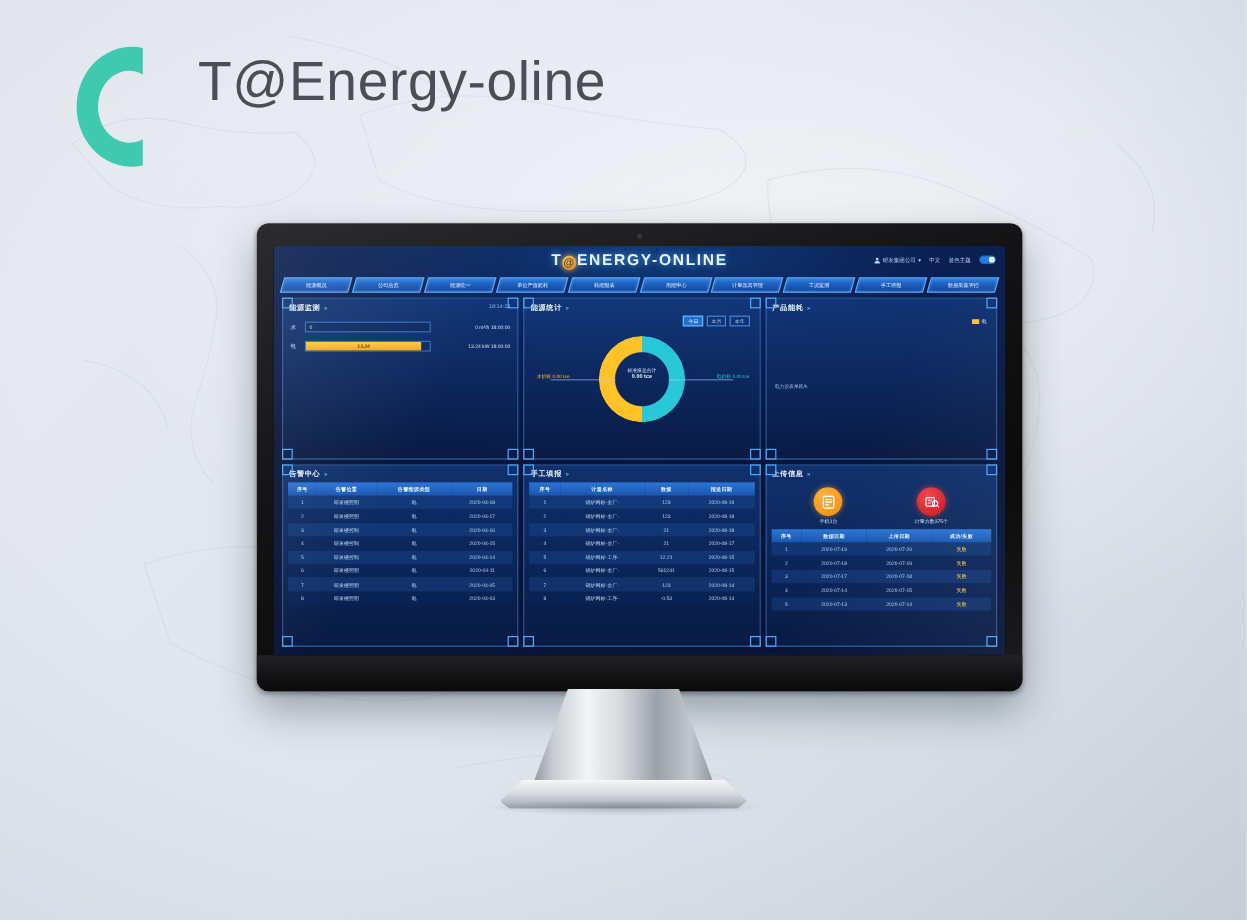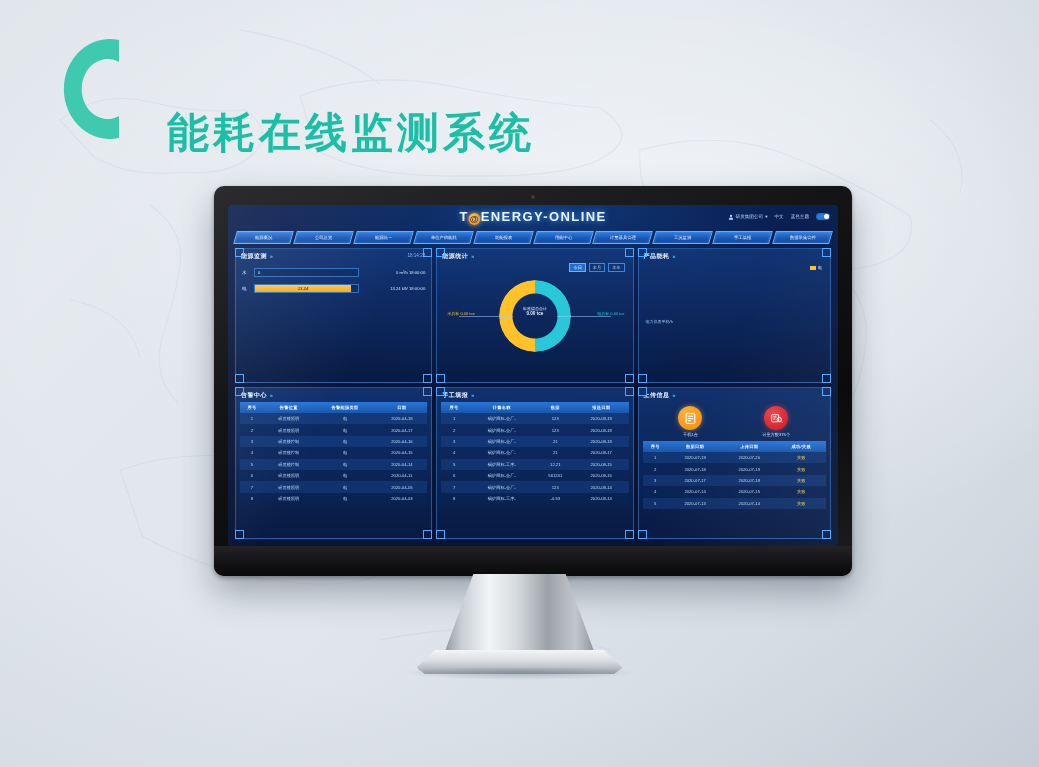--- a/index.html
+++ b/index.html
@@ -169,21 +169,21 @@
       <path d="M240 30 q90 16 140 54"></path>
     </g>
   </svg>
 </div>
 <div class="vignette"></div>
 
 <div class="titleblock">
   <svg class="logo-c" viewBox="0 0 72 118">
     <path d="M64 10 A46 50 0 1 0 64 108 L64 86 A26 30 0 1 1 64 32 Z" fill="#3fc9ae"></path>
   </svg>
-  <div class="brand-cn">能耗在线监测系统</div>
+  <div class="brand-en">T@Energy-oline</div>
 </div>
 
 <div class="monitor">
   <div class="bezel">
     <div class="cam"></div>
     <div class="brandbar"></div>
   </div>
 
   <div class="bezel-inner">
     <div class="dash">

